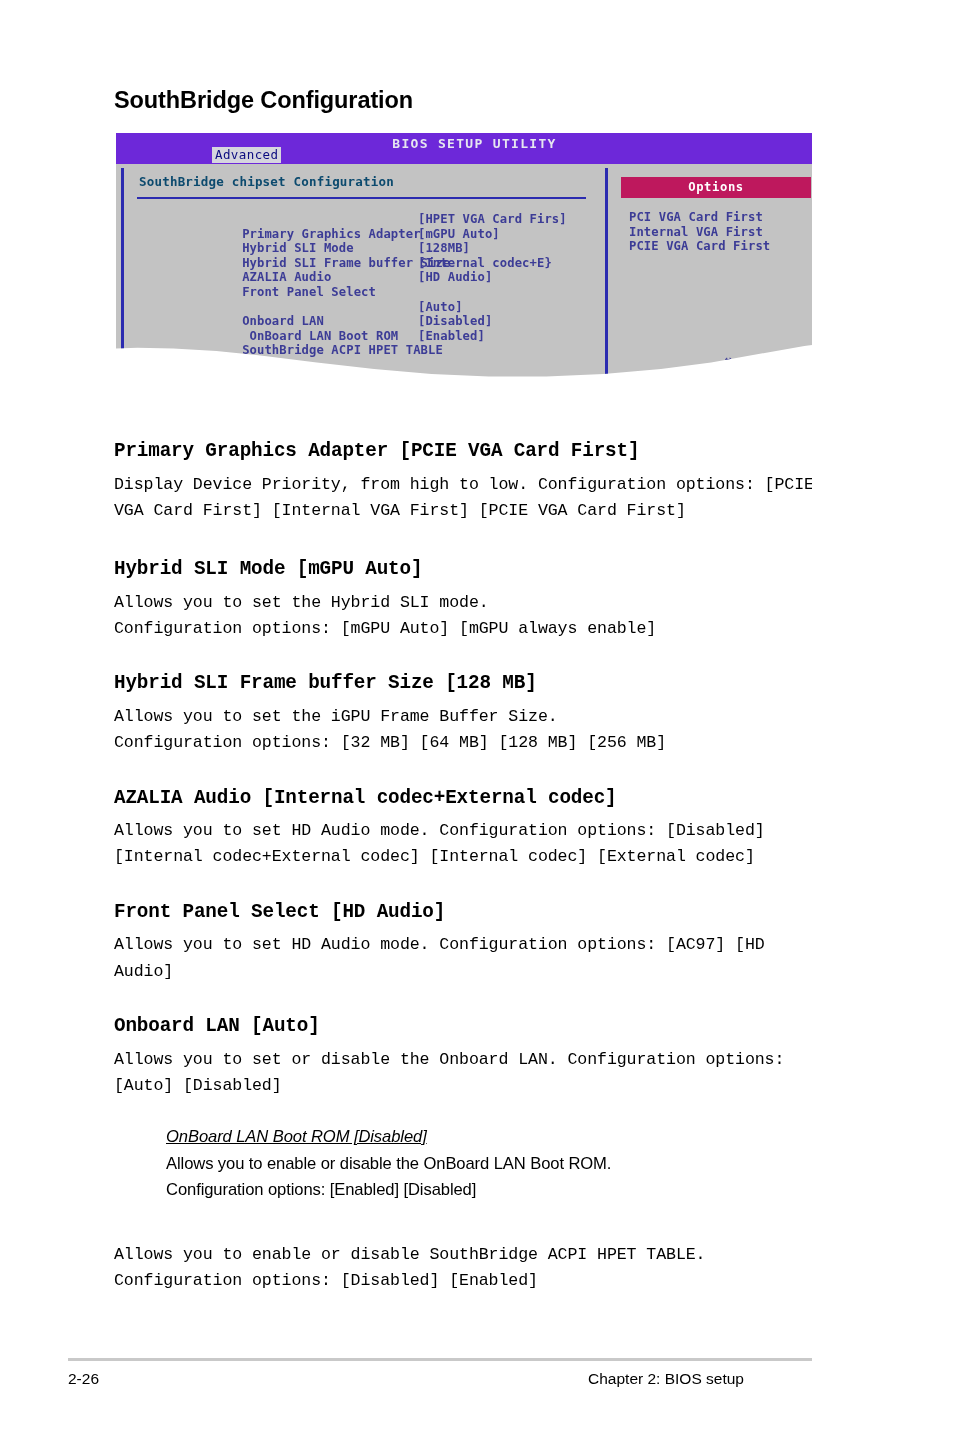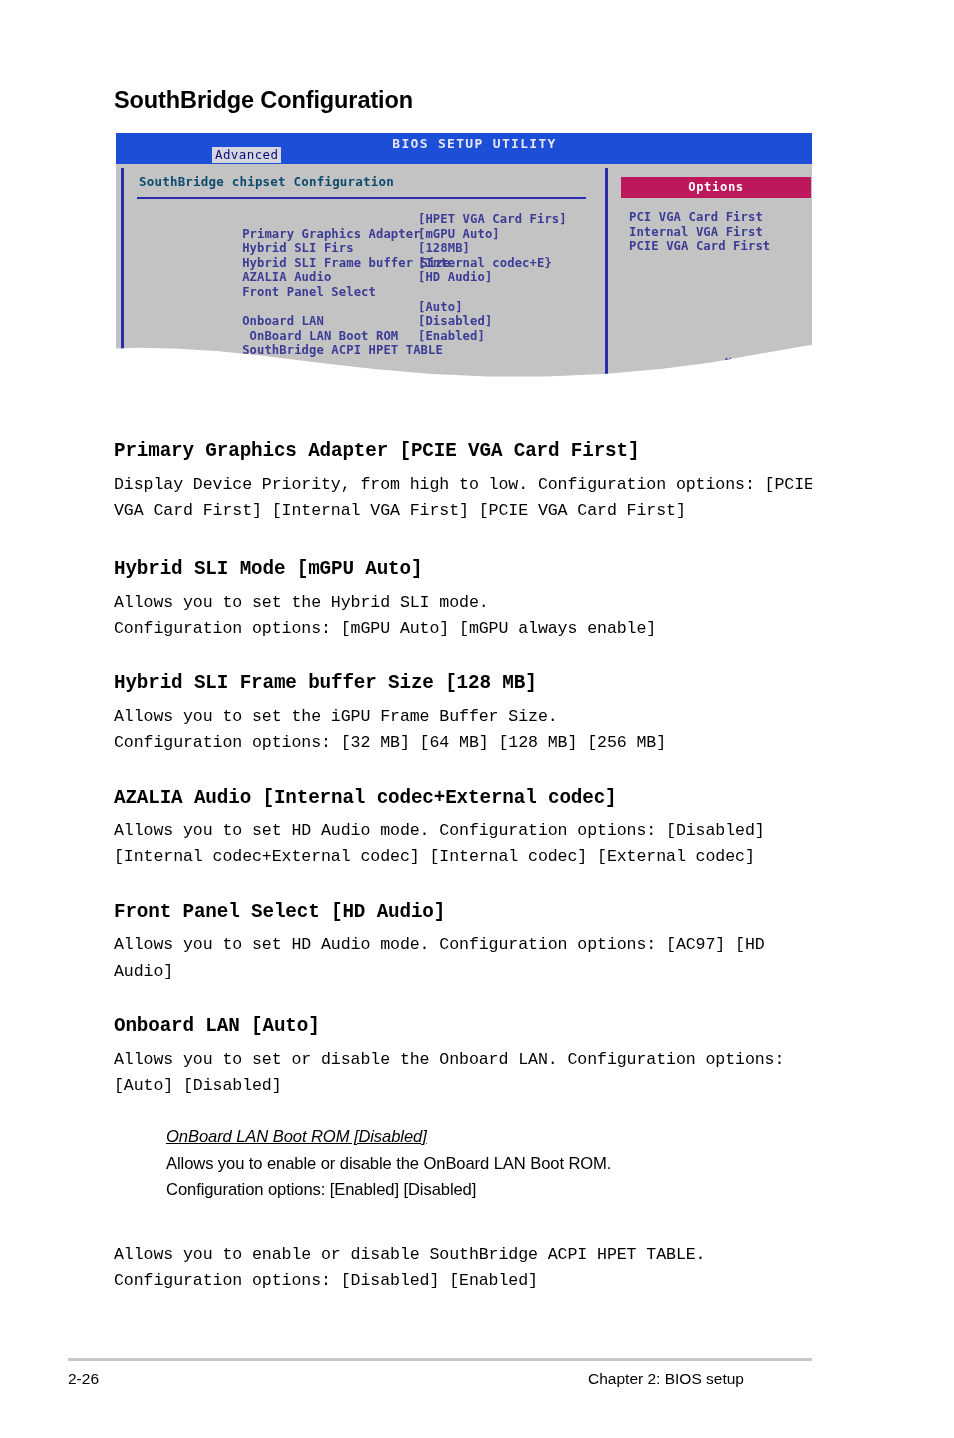--- a/index.html
+++ b/index.html
@@ -62,21 +62,21 @@
         68% 94.5%, 60% 95.5%, 52% 95.5%, 44% 94.5%,
         36% 92.5%, 28% 90%, 21% 87.5%, 14% 85.5%,
         8% 84.5%, 3% 84.2%, 0% 84.5%);
   }
 
   .bios-titlebar {
     position: absolute;
     left: 0; top: 0;
     width: 717px;
     height: 31px;
-    background: #1d4ed8;
+    background: #6d28d9;
   }
   .bios-titlebar .bios-util-title {
     position: absolute;
     left: 0; right: 0;
     top: 3px;
     text-align: center;
     color: #e6e6f0;
     font-family: "DejaVu Sans Mono", "Liberation Mono", monospace;
     font-size: 13px;
     font-weight: bold;
@@ -303,21 +303,21 @@
         <div class="bios-left">
           <div class="bios-section-title">SouthBridge chipset Configuration</div>
           <div class="bios-rule"></div>
 
           <div class="bios-items">
             <div class="bios-row">
               <span class="lbl">Primary Graphics Adapter</span>
               <span class="val">[HPET VGA Card Firs]</span>
             </div>
             <div class="bios-row">
-              <span class="lbl">Hybrid SLI Firs</span>
+              <span class="lbl">Hybrid SLI Mode</span>
               <span class="val">[mGPU Auto]</span>
             </div>
             <div class="bios-row">
               <span class="lbl">Hybrid SLI Frame buffer Size</span>
               <span class="val">[128MB]</span>
             </div>
             <div class="bios-row">
               <span class="lbl">AZALIA Audio</span>
               <span class="val">[Internal codec+E}</span>
             </div>

